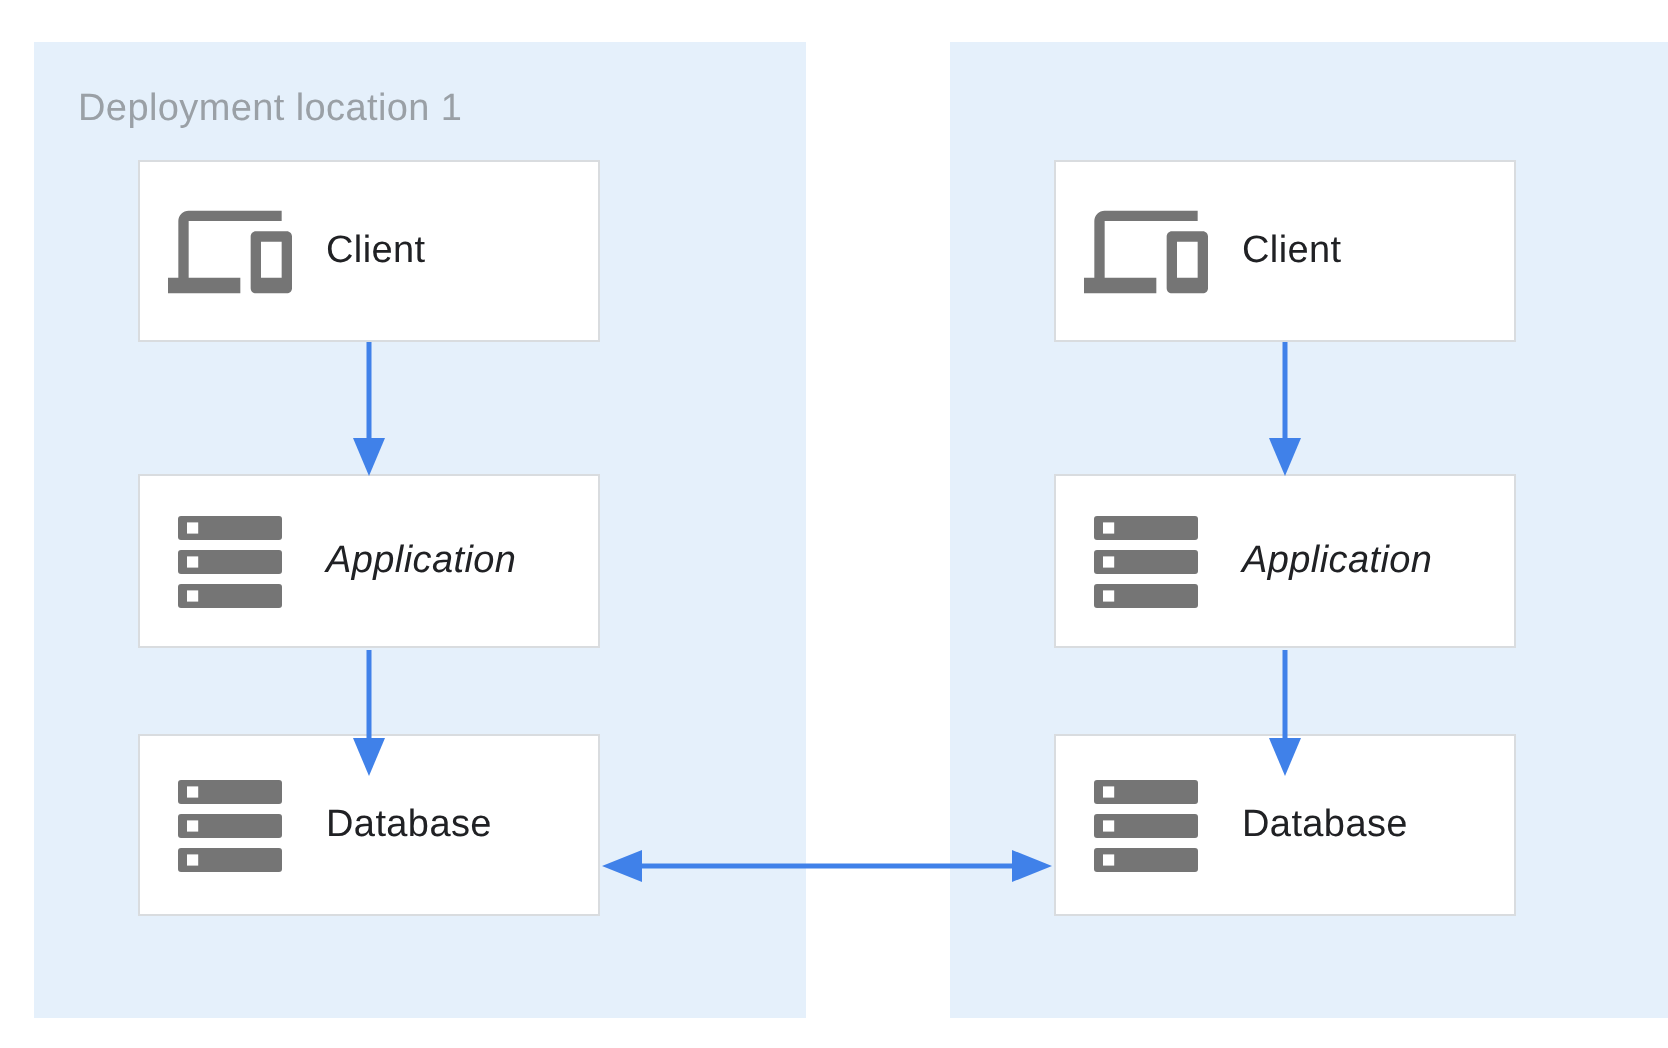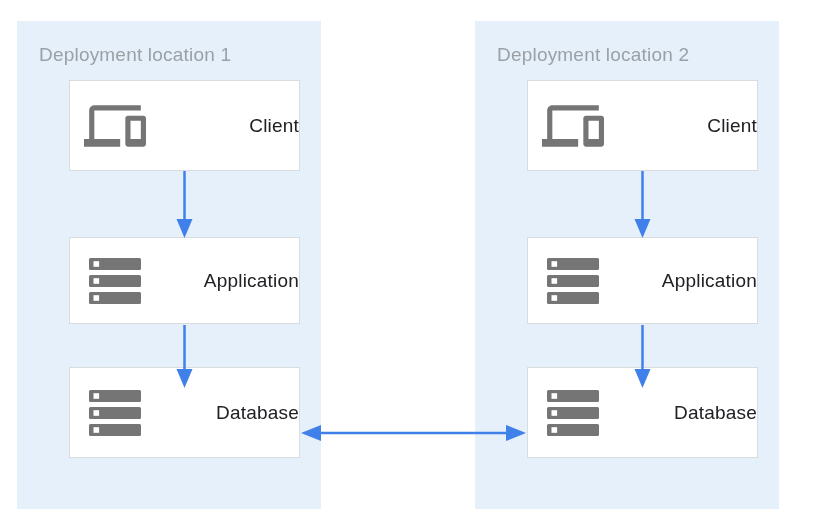--- a/index.html
+++ b/index.html
@@ -10,21 +10,21 @@
   .page {
     position: relative;
     width: 834px;
     height: 524px;
     background: var(--page-bg, #ffffff);
     overflow: hidden;
   }
   .panel {
     position: absolute;
     top: 21px;
-    width: 304px;
+    width: 386px;
     height: 488px;
     background: var(--panel-bg, #E4F0FB);
   }
   .panel-1 { left: 17px; }
   .panel-2 { left: 475px; }
   .panel-title {
     position: absolute;
     left: 22px;
     top: 23px;
     font-size: 19px;
@@ -37,24 +37,23 @@
   .node {
     position: absolute;
     left: 52px;
     width: 231px;
     background: var(--box-bg, #ffffff);
     border: 1px solid var(--box-border, #DADCE0);
     box-sizing: border-box;
     display: flex;
     align-items: center;
     padding-left: 14px;
-    justify-content: space-between;
   }
   .node-client   { top: 59px;  height: 91px; }
-  .node-app      { top: 216px; height: 87px; }
+  .node-app      { top: 216px; height: 87px; font-style: italic; }
   .node-db       { top: 346px; height: 91px; }
   .icon-wrap {
     width: 62px;
     display: flex;
     justify-content: center;
     align-items: center;
     flex: 0 0 62px;
   }
   .icon-wrap svg { fill: var(--icon-gray, #757575); display: block; }
   .node-label {
@@ -114,21 +113,20 @@
           <rect x="5.5" y="3.2" width="5.6" height="5.6" fill="#ffffff"></rect>
           <rect x="5.5" y="20.2" width="5.6" height="5.6" fill="#ffffff"></rect>
           <rect x="5.5" y="37.2" width="5.6" height="5.6" fill="#ffffff"></rect>
         </svg>
       </span>
       <span class="node-label">Database</span>
     </div>
   </section>
 
   <section class="panel panel-2">
-    <div class="panel-title">Deployment location 2</div>
 
     <div class="node node-client">
       <span class="icon-wrap">
         <svg width="62" height="62" viewBox="0 0 24 24" aria-hidden="true">
           <path d="M4 6h18V4H4c-1.1 0-2 .9-2 2v11H0v3h14v-3H4V6zm19 2h-6c-.55 0-1 .45-1 1v10c0 .55.45 1 1 1h6c.55 0 1-.45 1-1V9c0-.55-.45-1-1-1zm-1 9h-4v-7h4v7z"></path>
         </svg>
       </span>
       <span class="node-label">Client</span>
     </div>
 

